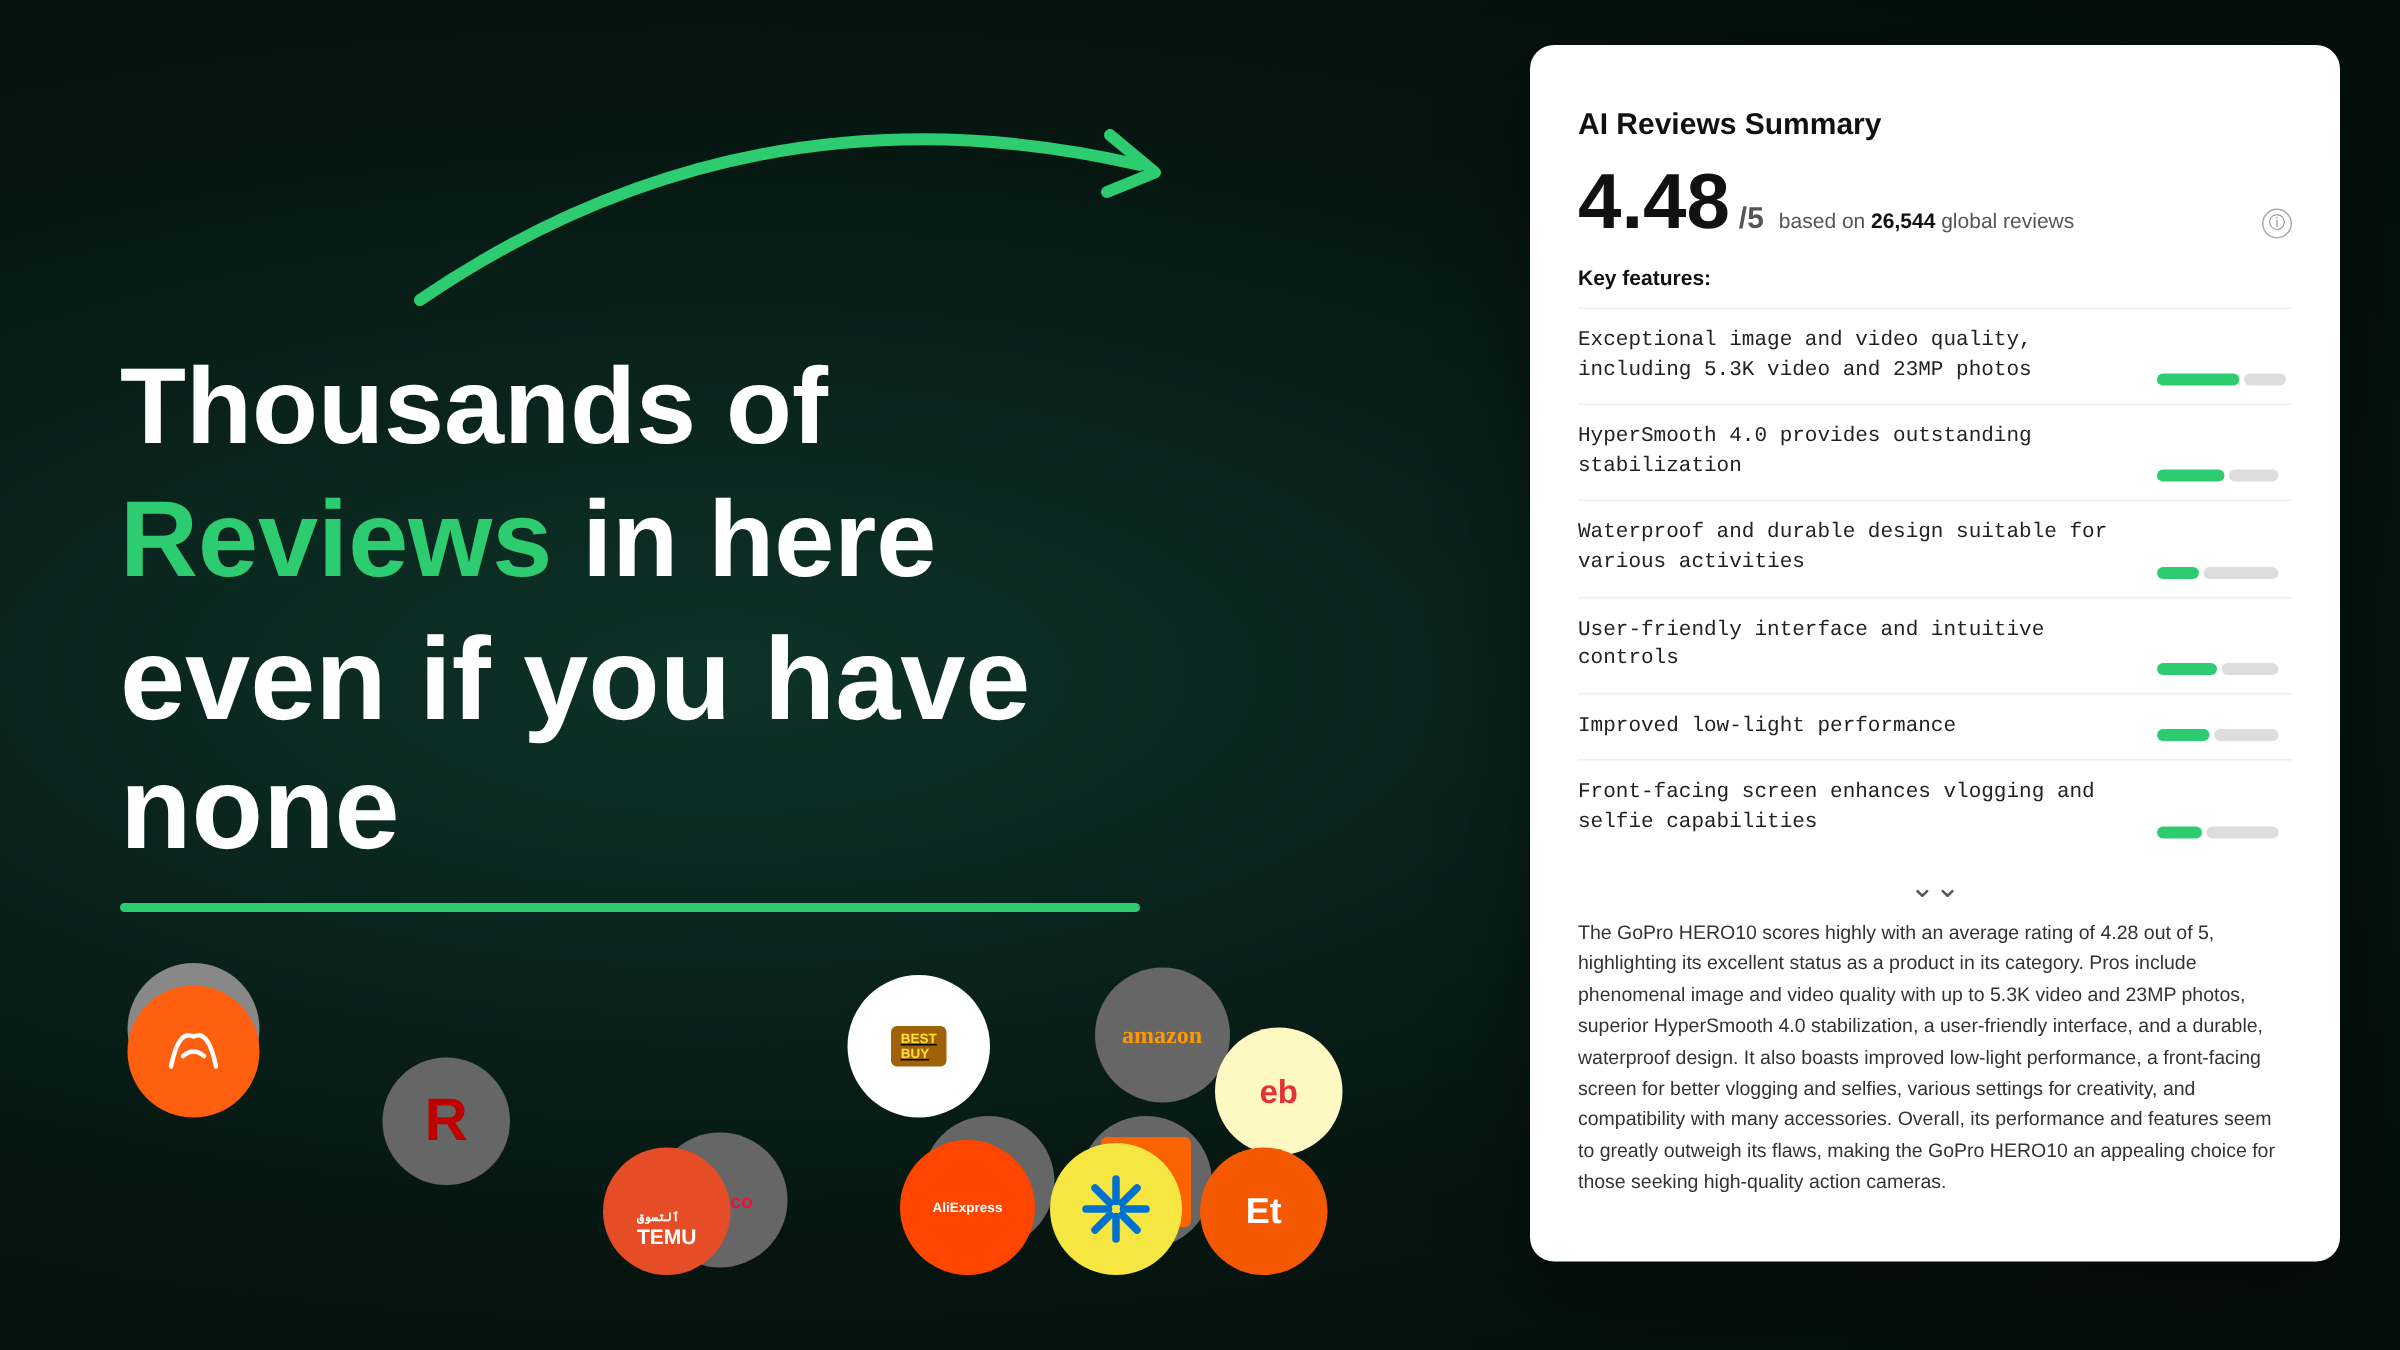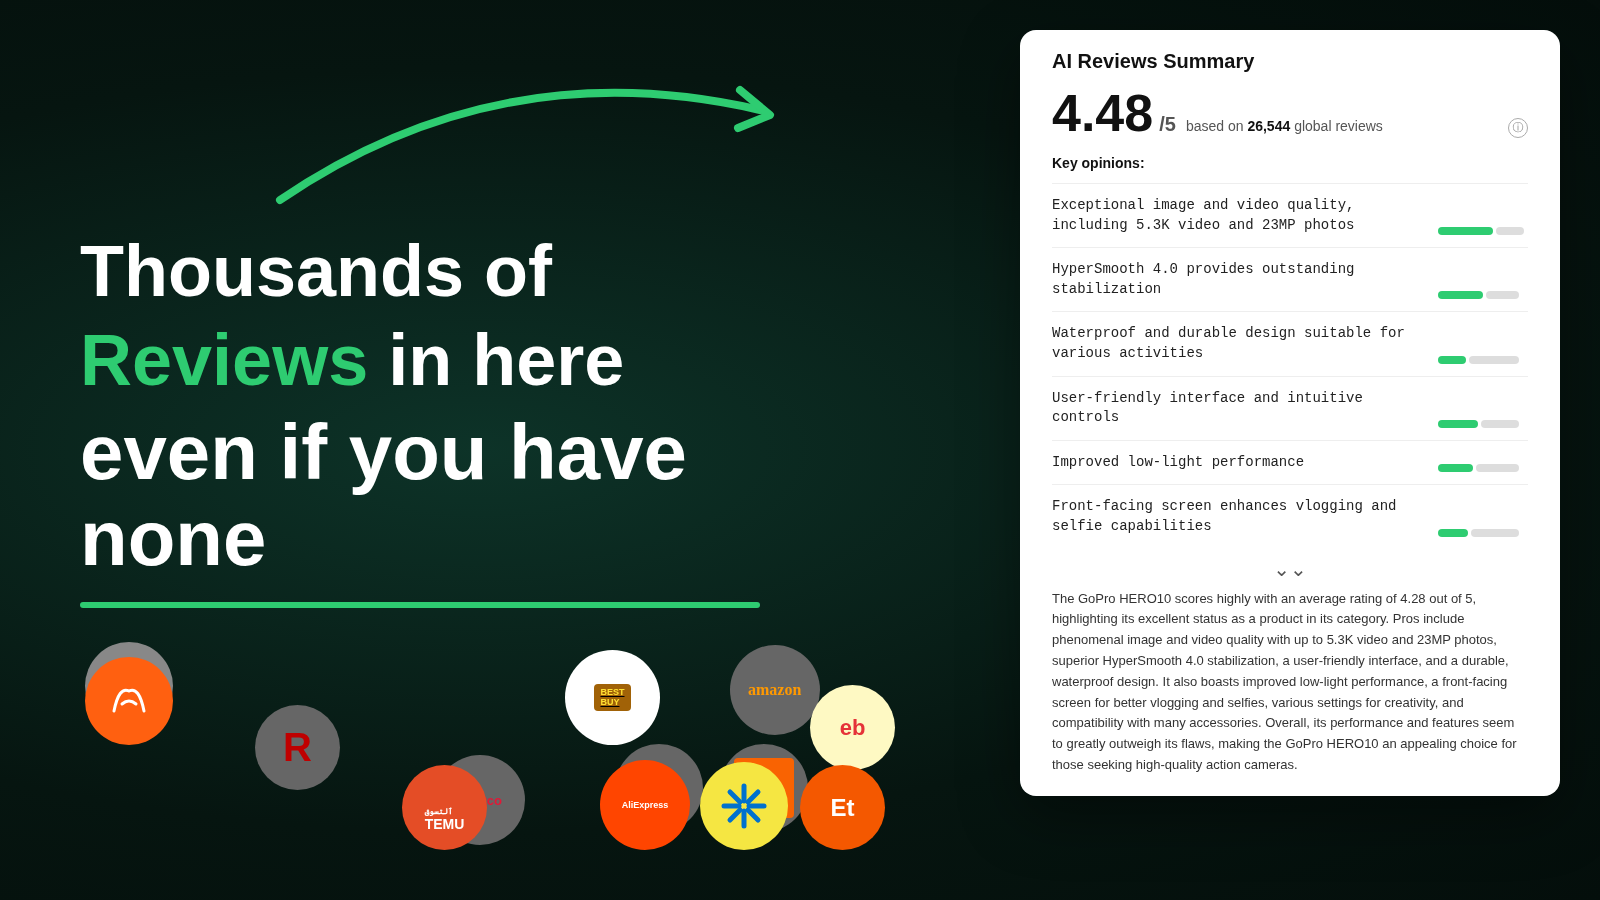--- a/index.html
+++ b/index.html
@@ -91,21 +91,21 @@
     }
 
     
     .right-panel {
       position: absolute;
       right: 40px;
       top: 30px;
       width: 540px;
       background: #fff;
       border-radius: 16px;
-      padding: 20px 32px;
+      padding: 42px 32px;
       box-shadow: 0 20px 60px rgba(0,0,0,0.4);
       max-height: 840px;
       overflow: hidden;
     }
 
     .card-title {
       font-size: 20px;
       font-weight: 700;
       color: #111;
       margin-bottom: 14px;
@@ -338,21 +338,21 @@
     <span class="rating-big">4.48</span>
     <span class="rating-denom">/5</span>
     <span class="rating-meta">
       <span>based on</span>
       <strong>26,544</strong>
       <span>global reviews</span>
     </span>
     <div class="info-icon">ⓘ</div>
   </div>
 
-  <div class="key-opinions-label">Key opinions:</div>
+  <div class="key-opinions-label">Key features:</div>
 
   <div class="opinion-item">
     <span class="opinion-text">Exceptional image and video quality, including 5.3K video and 23MP photos</span>
     <div class="opinion-bar-container">
       <div class="bar-green" style="width:55px;"></div>
       <div class="bar-gray" style="width:28px;"></div>
     </div>
   </div>
 
   <div class="opinion-item">

